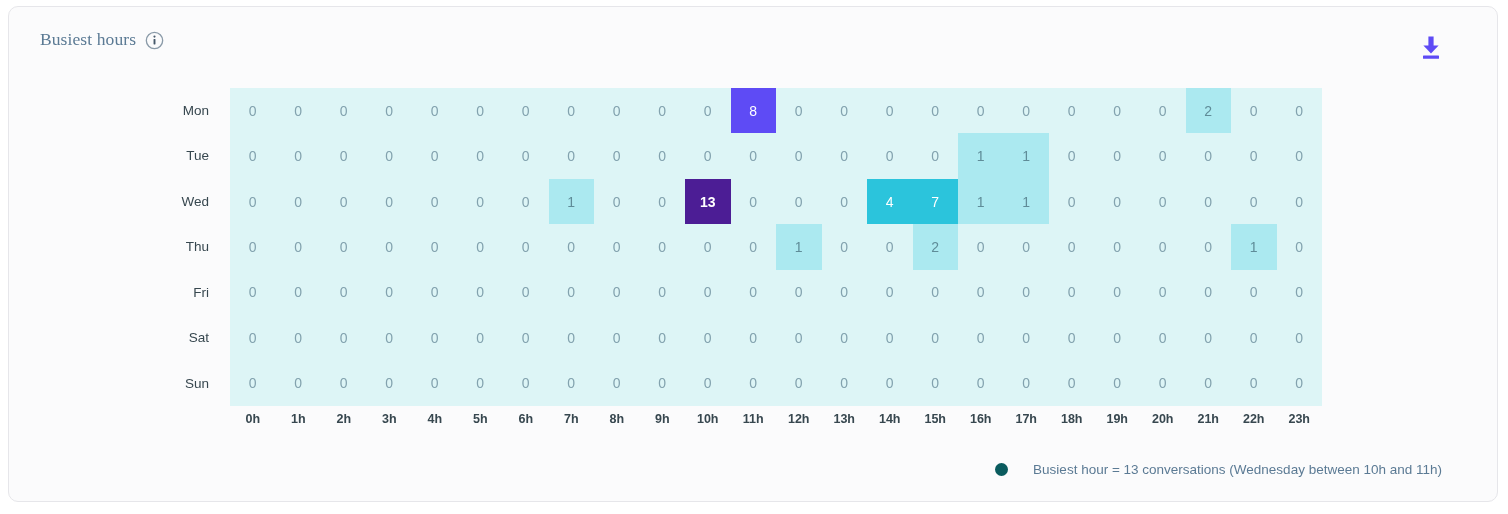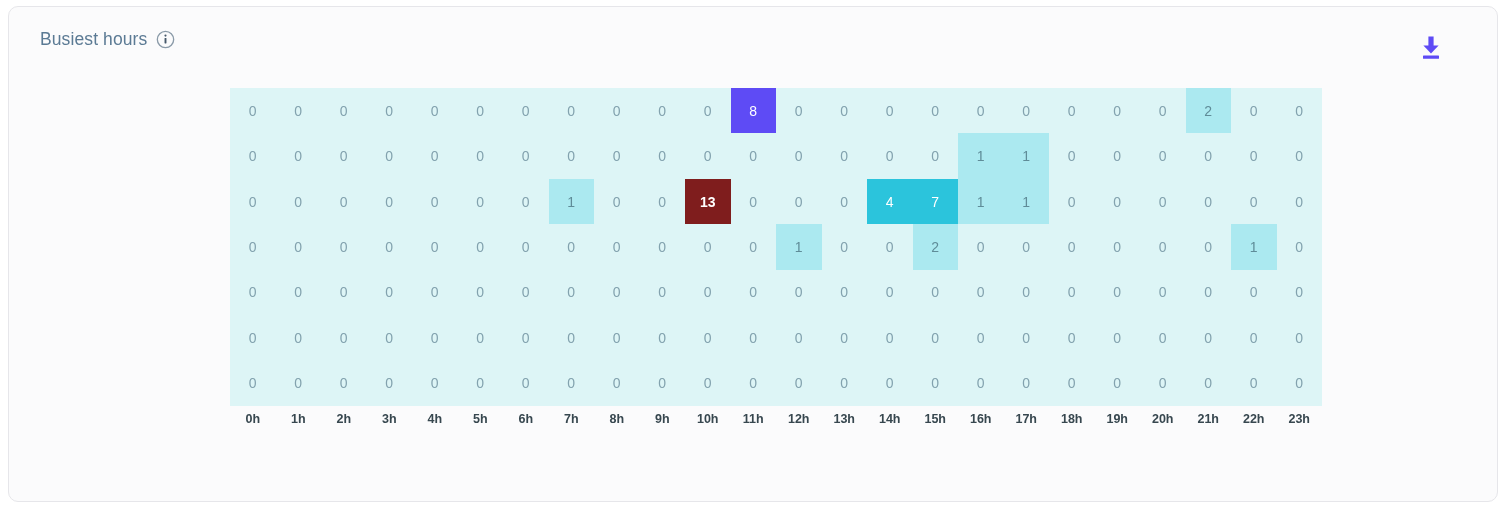--- a/index.html
+++ b/index.html
@@ -32,22 +32,23 @@
     left: 0;
     top: 0;
     width: 100%;
     height: 64px;
   }
   .title-wrap {
     position: absolute;
     left: 31px;
     top: 22px;
     display: flex;
-    align-items: center;
+    align-items: flex-end;
     gap: 9px;
+    font-family: Liberation Serif, serif;
   }
   .card-title {
     font-size: 17.5px;
     color: #5b7a94;
     letter-spacing: 0.1px;
     white-space: nowrap;
   }
   .info-icon {
     width: 19px;
     height: 19px;
@@ -102,21 +103,21 @@
     display: flex;
     align-items: center;
     justify-content: center;
     font-size: 14px;
     color: #78909c;
     user-select: none;
   }
   .cell.lvl0  { background: transparent; color: #82a2ae; }
   .cell.lvl1  { background: #abe9f0; color: #5f8c98; }
   .cell.lvl2  { background: #2bc4dc; color: #ffffff; }
-  .cell.lvl3  { background: #7f1d1d; color: #ffffff; font-weight: 600; }
+  .cell.lvl3  { background: #4c1d95; color: #ffffff; font-weight: 600; }
   .cell.hl    { background: #5e4bf5; color: #ffffff; }
 
   .col-labels {
     position: absolute;
     left: 221px;
     top: 338px;
     width: 1092px;
     height: 24px;
     display: grid;
     grid-template-columns: repeat(24, 1fr);
@@ -171,20 +172,29 @@
     <div class="download-btn">
       <svg viewBox="0 0 22 24" width="22" height="24" aria-hidden="true">
         <rect x="8.4" y="0.5" width="5.2" height="10.2" fill="#5e4bf5"></rect>
         <polygon points="3.4,9.4 18.6,9.4 11,17.4" fill="#5e4bf5"></polygon>
         <rect x="3.0" y="19.4" width="16" height="3.4" rx="0.6" fill="#5e4bf5"></rect>
       </svg>
     </div>
   </div>
 
   <div class="heat-area">
+    <div class="row-labels">
+        <div class="row-label">Mon</div>
+        <div class="row-label">Tue</div>
+        <div class="row-label">Wed</div>
+        <div class="row-label">Thu</div>
+        <div class="row-label">Fri</div>
+        <div class="row-label">Sat</div>
+        <div class="row-label">Sun</div>
+      </div>
     <div class="grid">
         <div class="cell lvl0">0</div>
         <div class="cell lvl0">0</div>
         <div class="cell lvl0">0</div>
         <div class="cell lvl0">0</div>
         <div class="cell lvl0">0</div>
         <div class="cell lvl0">0</div>
         <div class="cell lvl0">0</div>
         <div class="cell lvl0">0</div>
         <div class="cell lvl0">0</div>
@@ -369,14 +379,18 @@
         <div class="col-label">17h</div>
         <div class="col-label">18h</div>
         <div class="col-label">19h</div>
         <div class="col-label">20h</div>
         <div class="col-label">21h</div>
         <div class="col-label">22h</div>
         <div class="col-label">23h</div>
       </div>
   </div>
 
+  <div class="legend">
+    <span class="legend-dot" style="background: rgb(10, 91, 94);"></span>
+    <span class="legend-text">Busiest hour = 13 conversations (Wednesday between 10h and 11h)</span>
+  </div>
 
 </div>
 
 </body></html>

